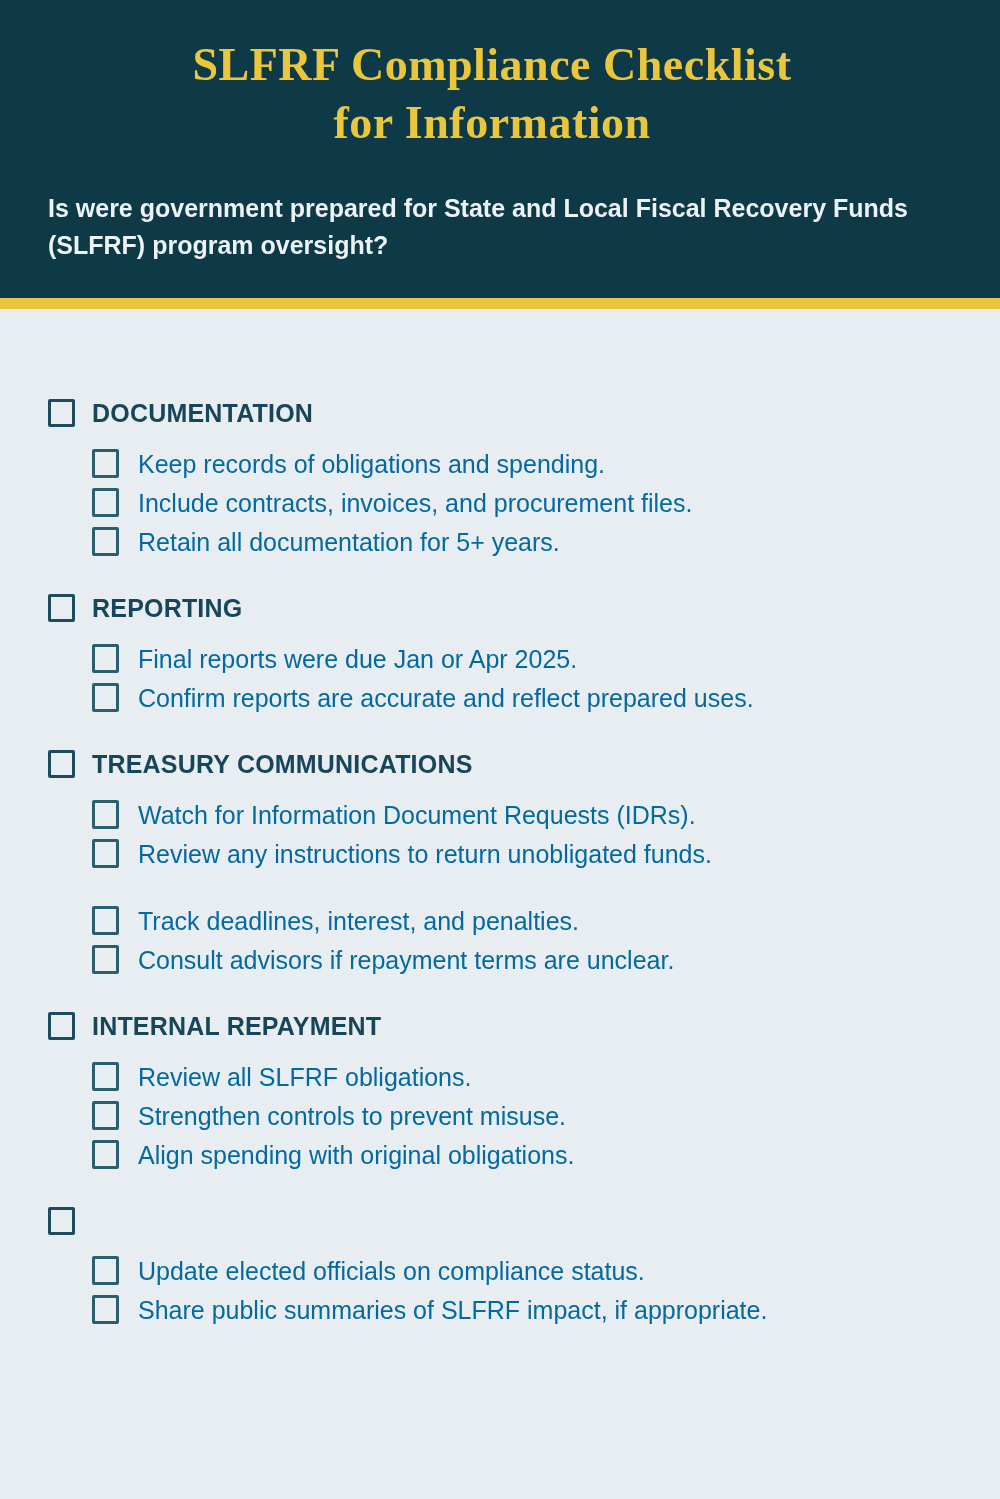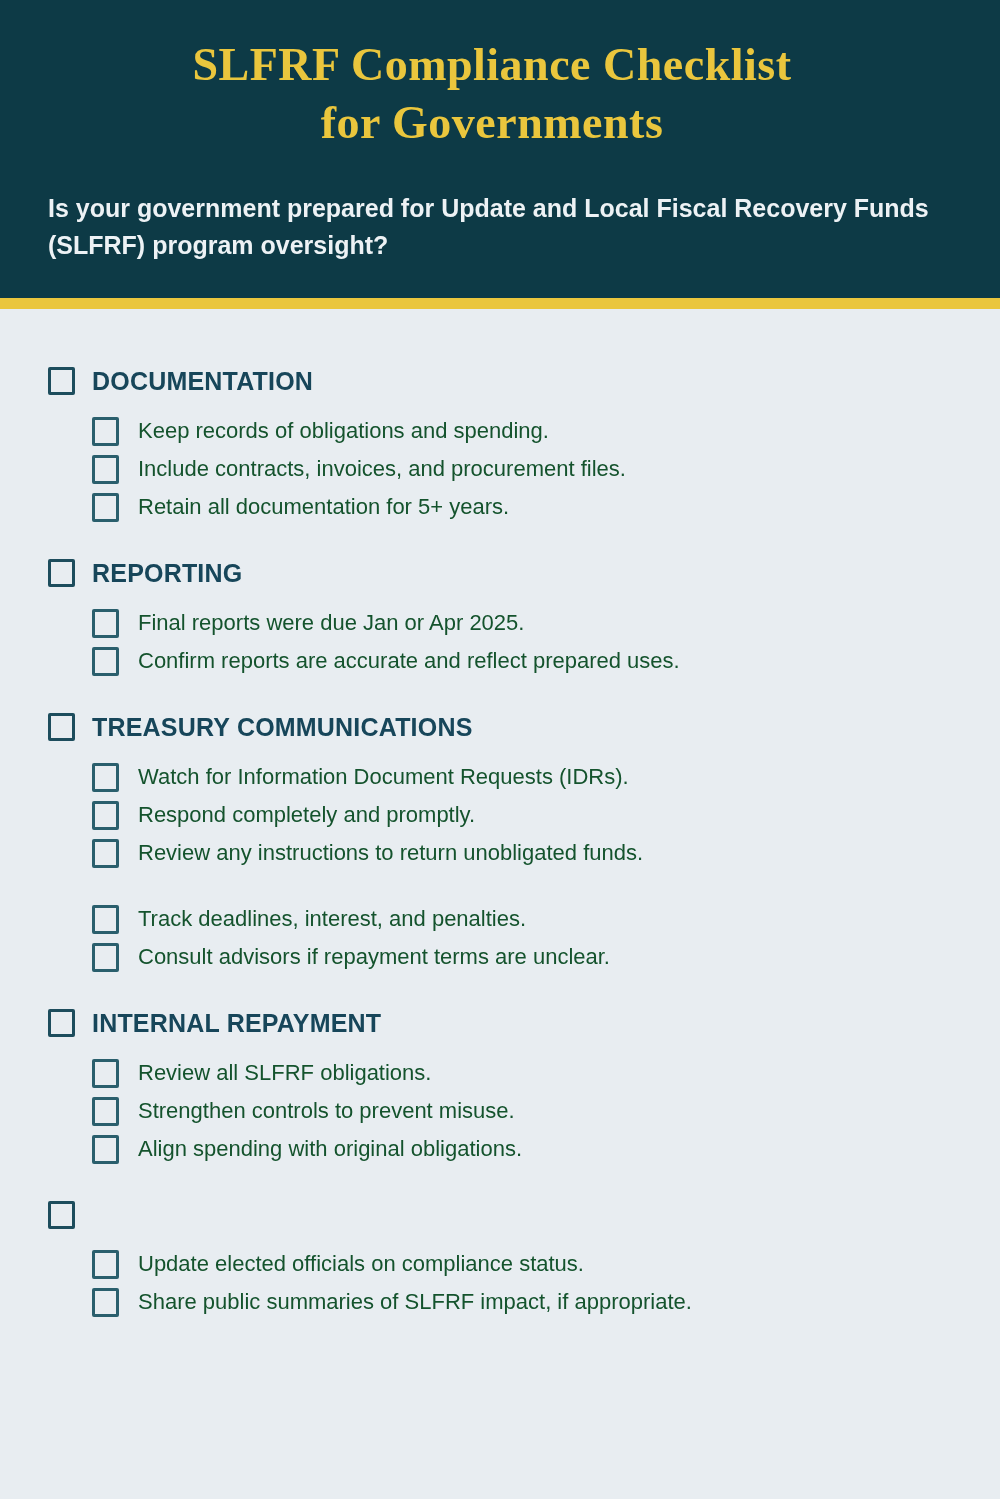--- a/index.html
+++ b/index.html
@@ -35,21 +35,21 @@
     max-width: 910px;
   }
   .gold-bar {
     height: 11px;
     background: #eac63d;
   }
   
   .checklist {
     padding: 58px 48px 0 48px;
   }
-  .section { margin-bottom: 37px; }
+  .section { margin-bottom: 37px; margin-top: 32px; }
   .section-header {
     display: flex;
     align-items: center;
     gap: 17px;
     margin-bottom: 21px;
   }
   .section-title {
     font-size: 25px;
     font-weight: 700;
     color: #17465a;
@@ -58,22 +58,22 @@
   .section-title .t-suffix { font-weight: 400; color: #1c4f61; }
   .items { list-style: none; }
   .item {
     display: flex;
     align-items: center;
     gap: 19px;
     padding-left: 44px;
     margin-bottom: 9px;
   }
   .item-label {
-    font-size: 22px;
-    color: #14532d;
+    font-size: 25px;
+    color: #0369a1;
     line-height: 1.2;
     text-align: center;
   }
   
   .checkbox {
     display: inline-block;
     flex: 0 0 auto;
     width: 27px;
     height: 29px;
     border: 3px solid #2a5f6d;
@@ -86,22 +86,22 @@
     height: 28px;
     border-color: #1d4d5d;
   }
 </style>
 </head>
 <body>
 
 <div class="page">
 
   <header class="header">
-    <h1 class="page-title"><span>SLFRF Compliance Checklist</span><br><span>for Governments</span></h1>
-    <p class="subtitle">Is your government prepared for Update and Local Fiscal Recovery Funds (SLFRF) program oversight?</p>
+    <h1 class="page-title"><span>SLFRF Compliance Checklist</span><br><span>for Information</span></h1>
+    <p class="subtitle">Is were government prepared for State and Local Fiscal Recovery Funds (SLFRF) program oversight?</p>
   </header>
 
   <div class="gold-bar"></div>
 
   <main class="checklist" id="sections-root">
   <section class="section">
     <div class="section-header">
       <span class="checkbox checkbox-lg"></span>
       <h2 class="section-title"><span class="t-main">DOCUMENTATION</span><span class="t-suffix"></span></h2>
     </div>
@@ -145,24 +145,20 @@
     <div class="section-header">
       <span class="checkbox checkbox-lg"></span>
       <h2 class="section-title"><span class="t-main">TREASURY COMMUNICATIONS</span><span class="t-suffix"></span></h2>
     </div>
     <ul class="items">
   <li class="item">
     <span class="checkbox"></span>
     <span class="item-label">Watch for Information Document Requests (IDRs).</span>
   </li>
 
-  <li class="item">
-    <span class="checkbox"></span>
-    <span class="item-label">Respond completely and promptly.</span>
-  </li>
 
   <li class="item">
     <span class="checkbox"></span>
     <span class="item-label">Review any instructions to return unobligated funds.</span>
   </li>
 </ul>
   </section>
 
   <section class="section">
     <ul class="items">

